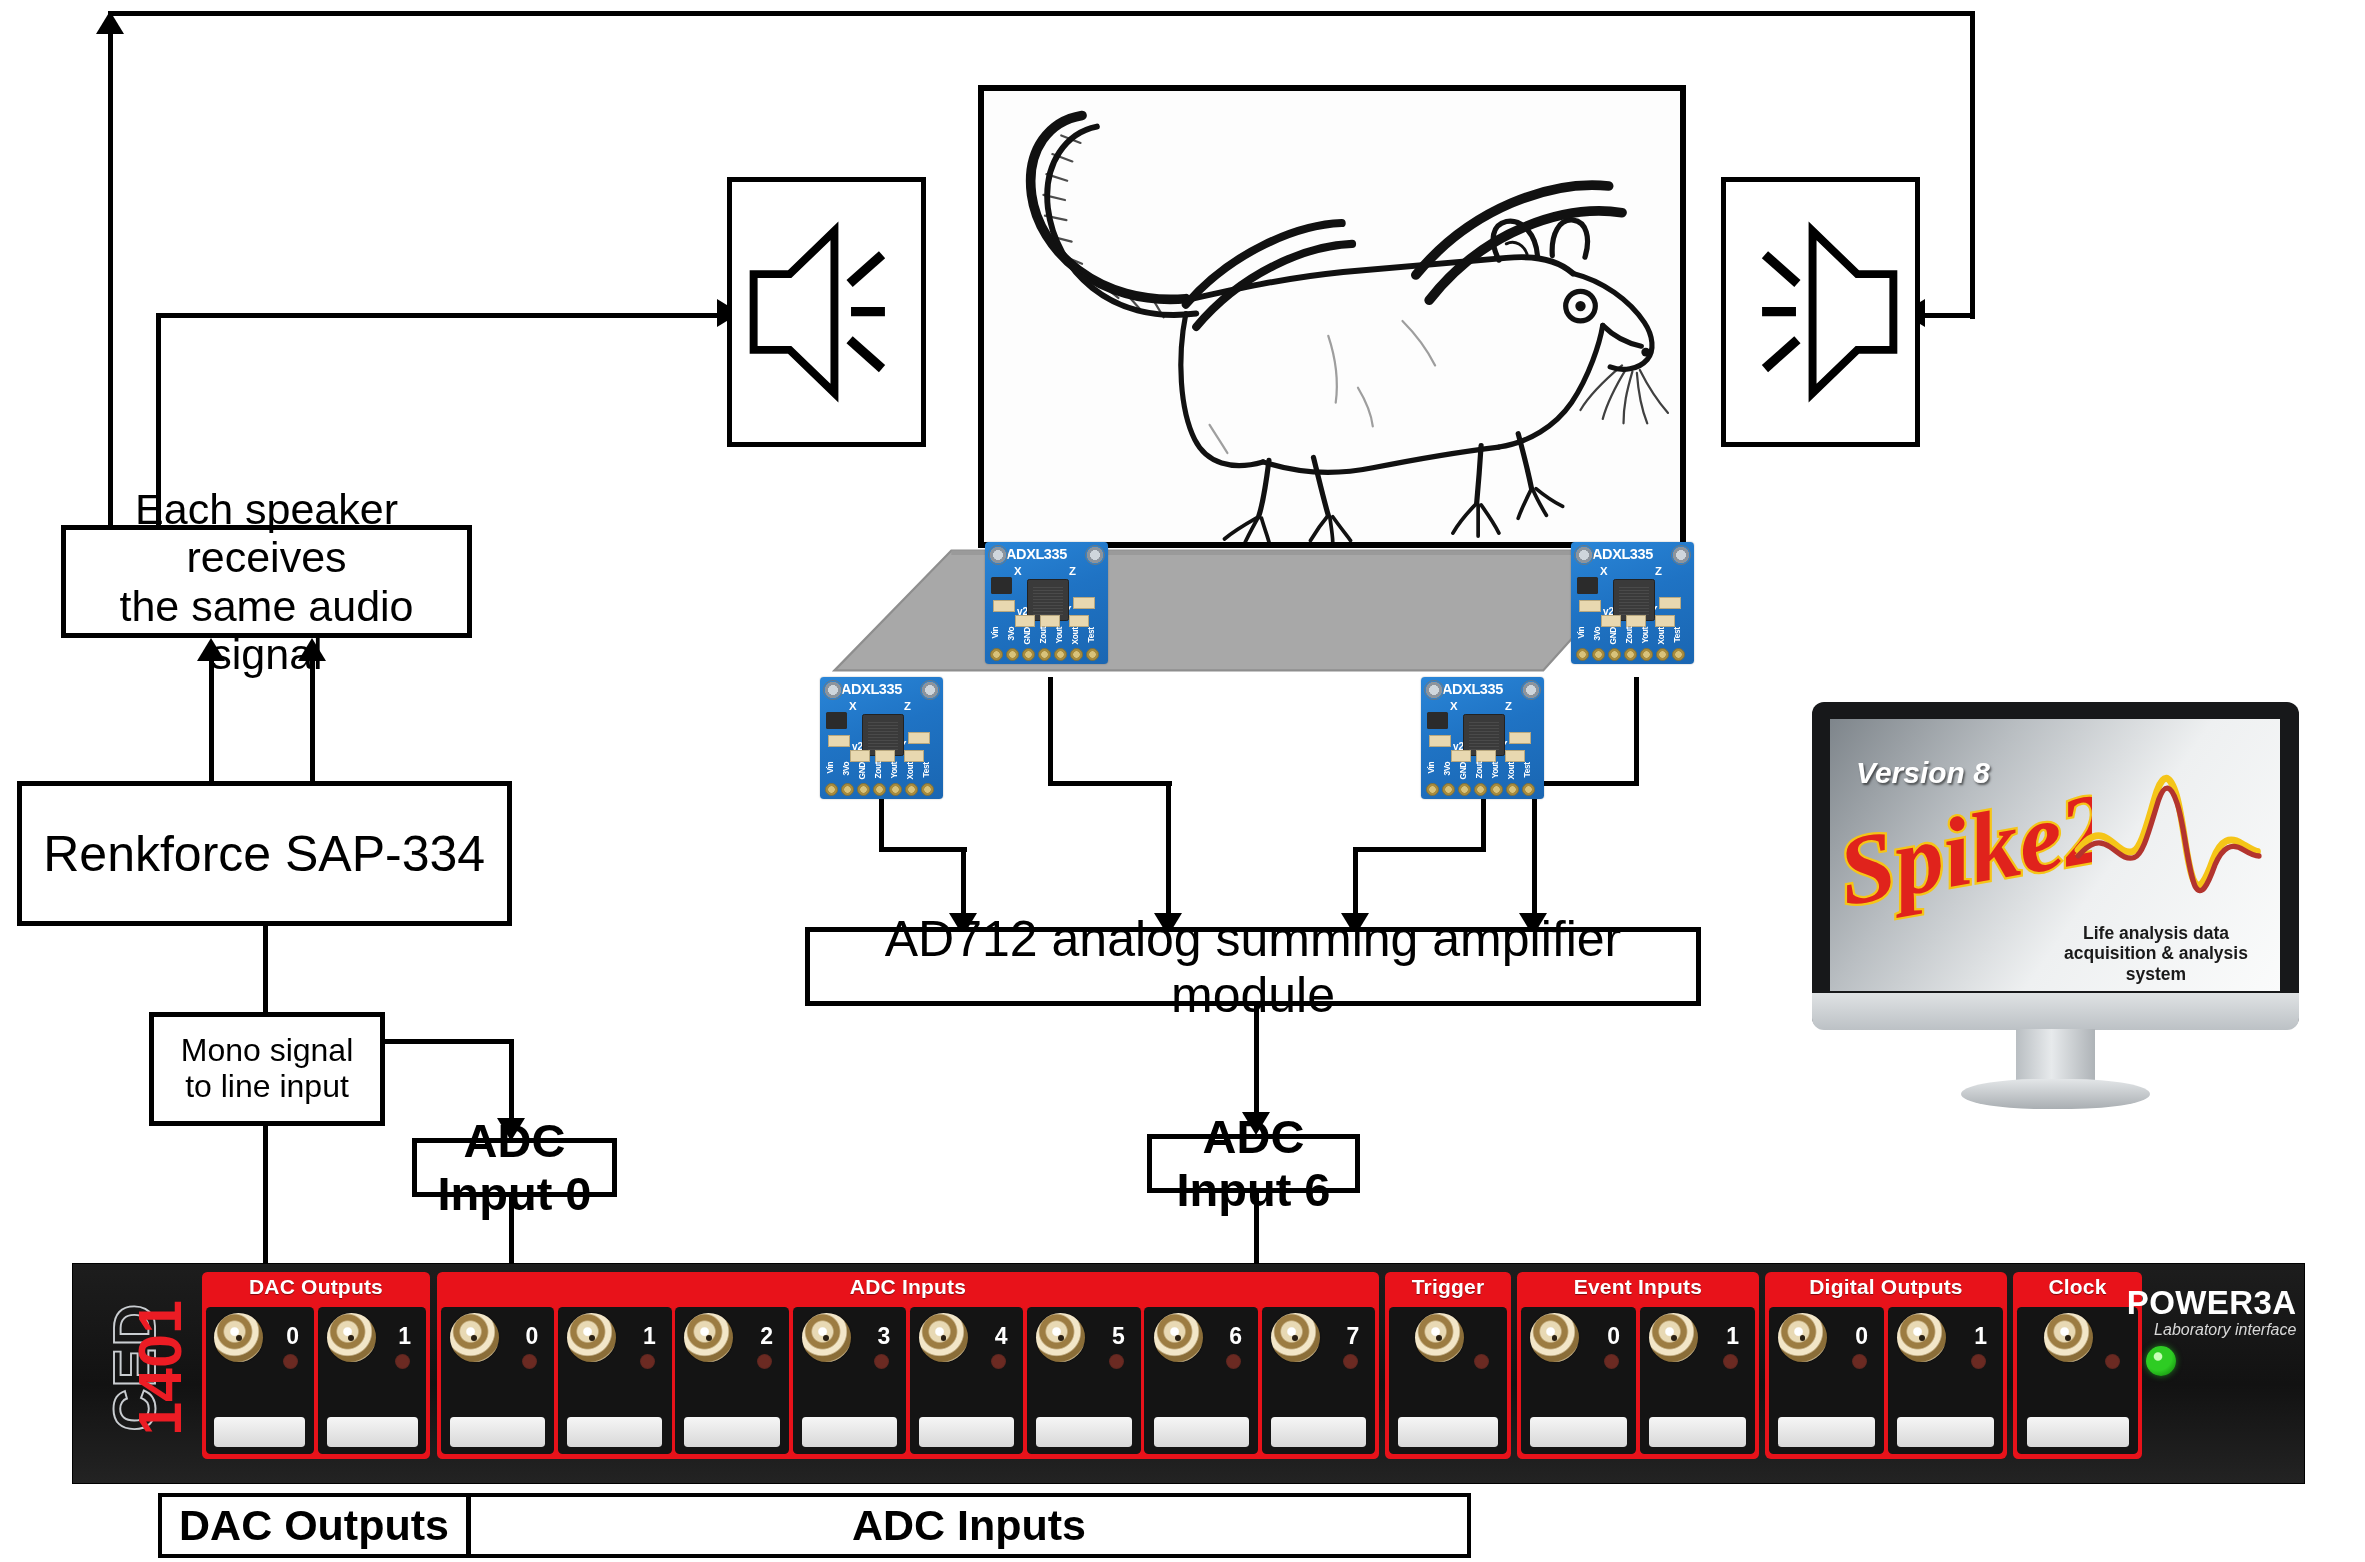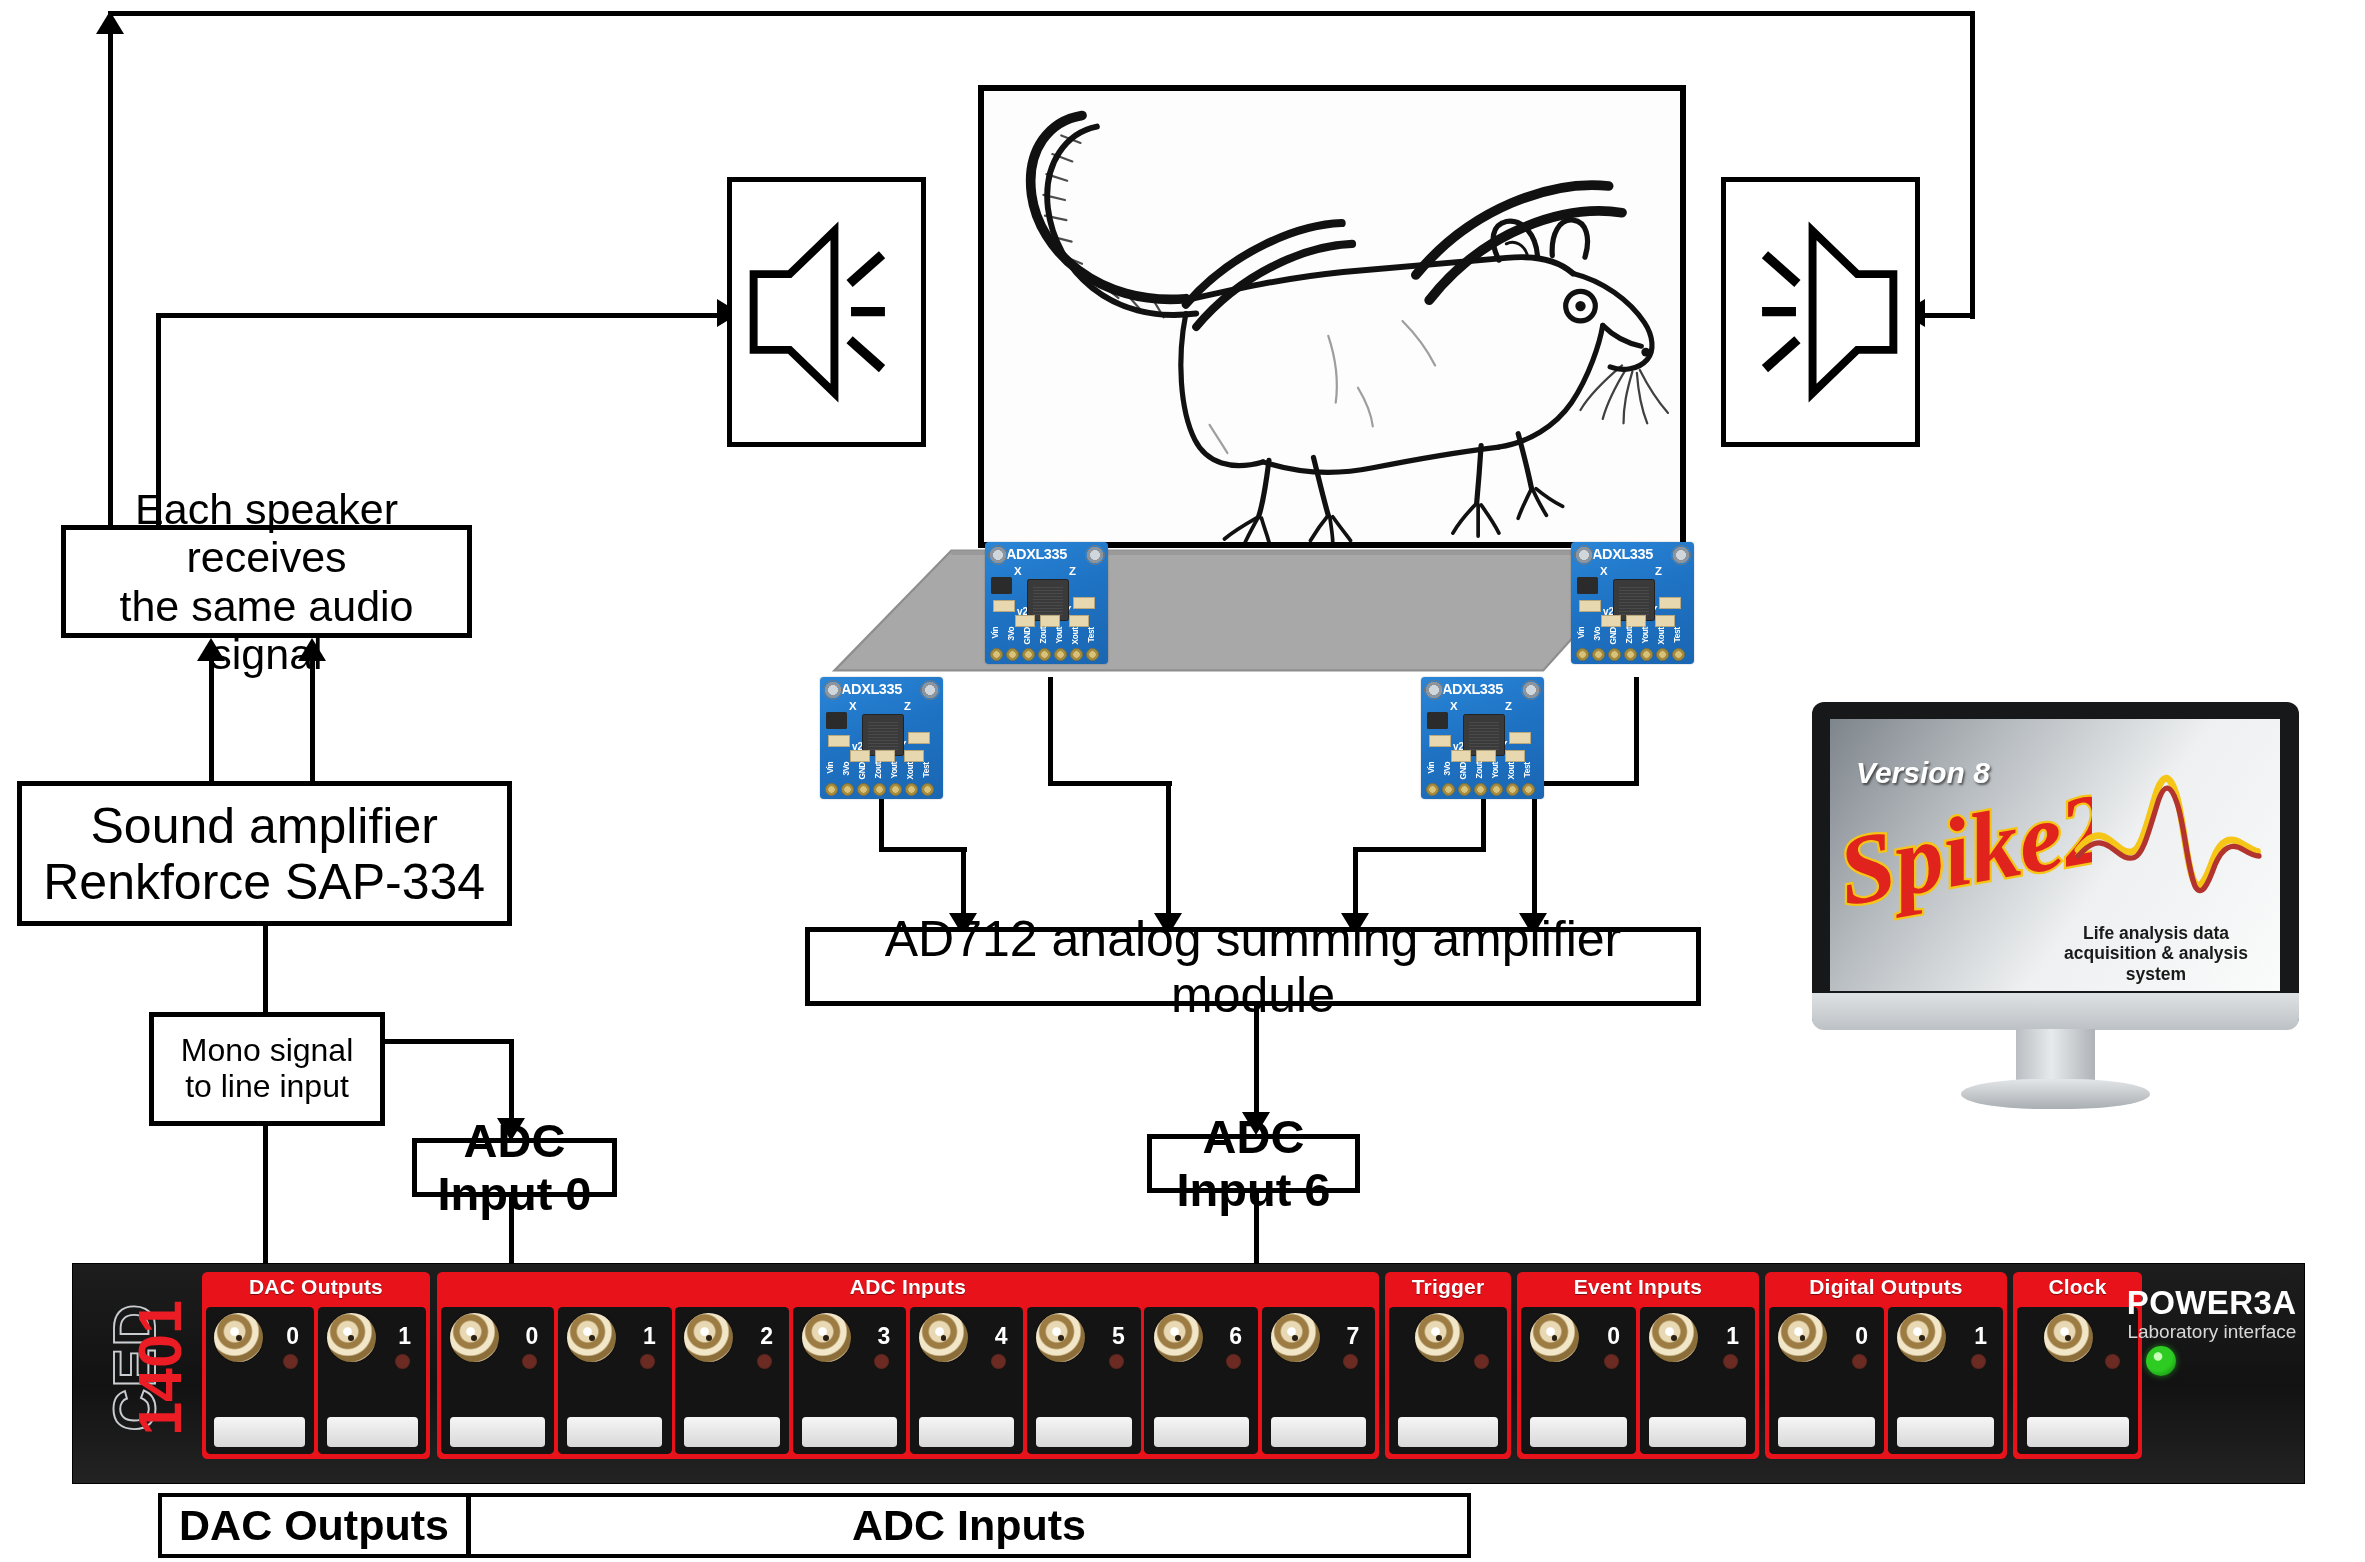--- a/index.html
+++ b/index.html
@@ -97,22 +97,22 @@
   .led{position:absolute;right:15%;top:47px;width:15px;height:15px;border-radius:50%;
        background:radial-gradient(circle,#6b2a22 0 55%,#3a1a16 100%);}
   .wslot{position:absolute;left:8%;right:8%;bottom:6.8px;height:30px;border-radius:3.8px;
          background:linear-gradient(180deg,#f6f6f6,#d8d8d8);}
   #power-led{position:absolute;right:128px;top:82px;width:30px;height:30px;border-radius:50%;
              background:radial-gradient(circle at 40% 35%,#c9ffb8 0 14%,#2ecc23 18% 52%,#0c7a08 100%);
              box-shadow:0 0 6px rgba(40,220,40,.55);}
   #power3a{position:absolute;right:7.6px;top:20px;text-align:right;}
   #power3a .p1{color:#fff;font-size:33px;font-weight:700;letter-spacing:0.4px;
                font-family:"Liberation Sans",sans-serif;}
-  #power3a .p2{color:#d8d8d8;font-size:19px;font-family:"Liberation Sans",sans-serif;
-               margin-top:-1.5px;}
+  #power3a .p2{color:#d8d8d8;font-size:16px;font-family:"Liberation Sans",sans-serif;
+               margin-top:-1.5px;font-style:italic;}
 
   
   .brace{position:absolute;box-sizing:border-box;border:4.6px solid #000;background:#fff;
          display:flex;align-items:center;justify-content:center;
          font-size:43px;font-weight:700;font-family:"Liberation Sans",sans-serif;}
 
   
   #monitor{position:absolute;left:1812px;top:702px;width:487px;height:457px;}
   #mon-bezel{position:absolute;left:0;top:0;width:487px;height:327px;
              background:#17181a;border-radius:12px;}
@@ -439,21 +439,20 @@
       <span class="pad"></span>
     </div>
   </div>
 
   <div class="dbox label-med" style="left:61px;top:525px;width:411px;height:113px;flex-direction:column;">
     <span>Each speaker receives</span>
     <span>the same audio signal</span>
   </div>
 
   <div class="dbox label-huge" style="left:16.7px;top:781px;width:495px;height:145px;flex-direction:column;">
-    <span>Sound amplifier</span>
     <span>Renkforce SAP-334</span>
   </div>
 
   <div class="dbox label-small" style="left:149px;top:1012px;width:236px;height:114px;flex-direction:column;">
     <span>Mono signal</span>
     <span>to line input</span>
   </div>
 
   <div class="dbox label-big" style="left:412px;top:1138px;width:205px;height:59px;">
     <span>ADC Input 0</span>

